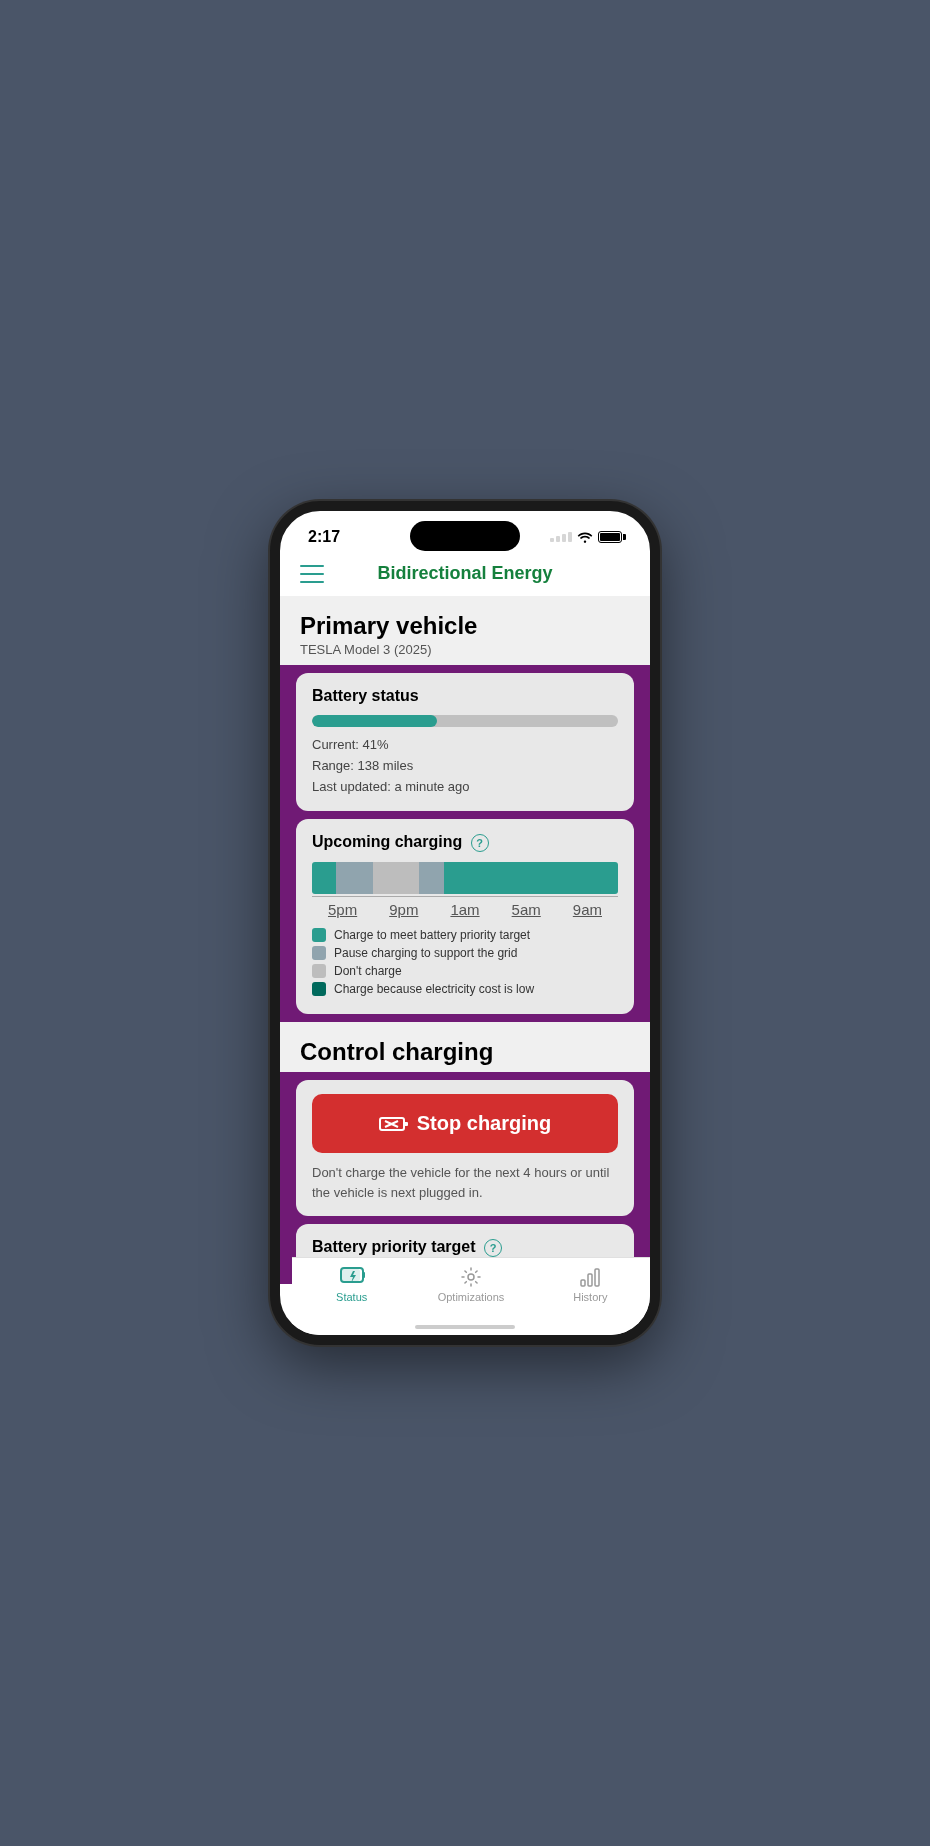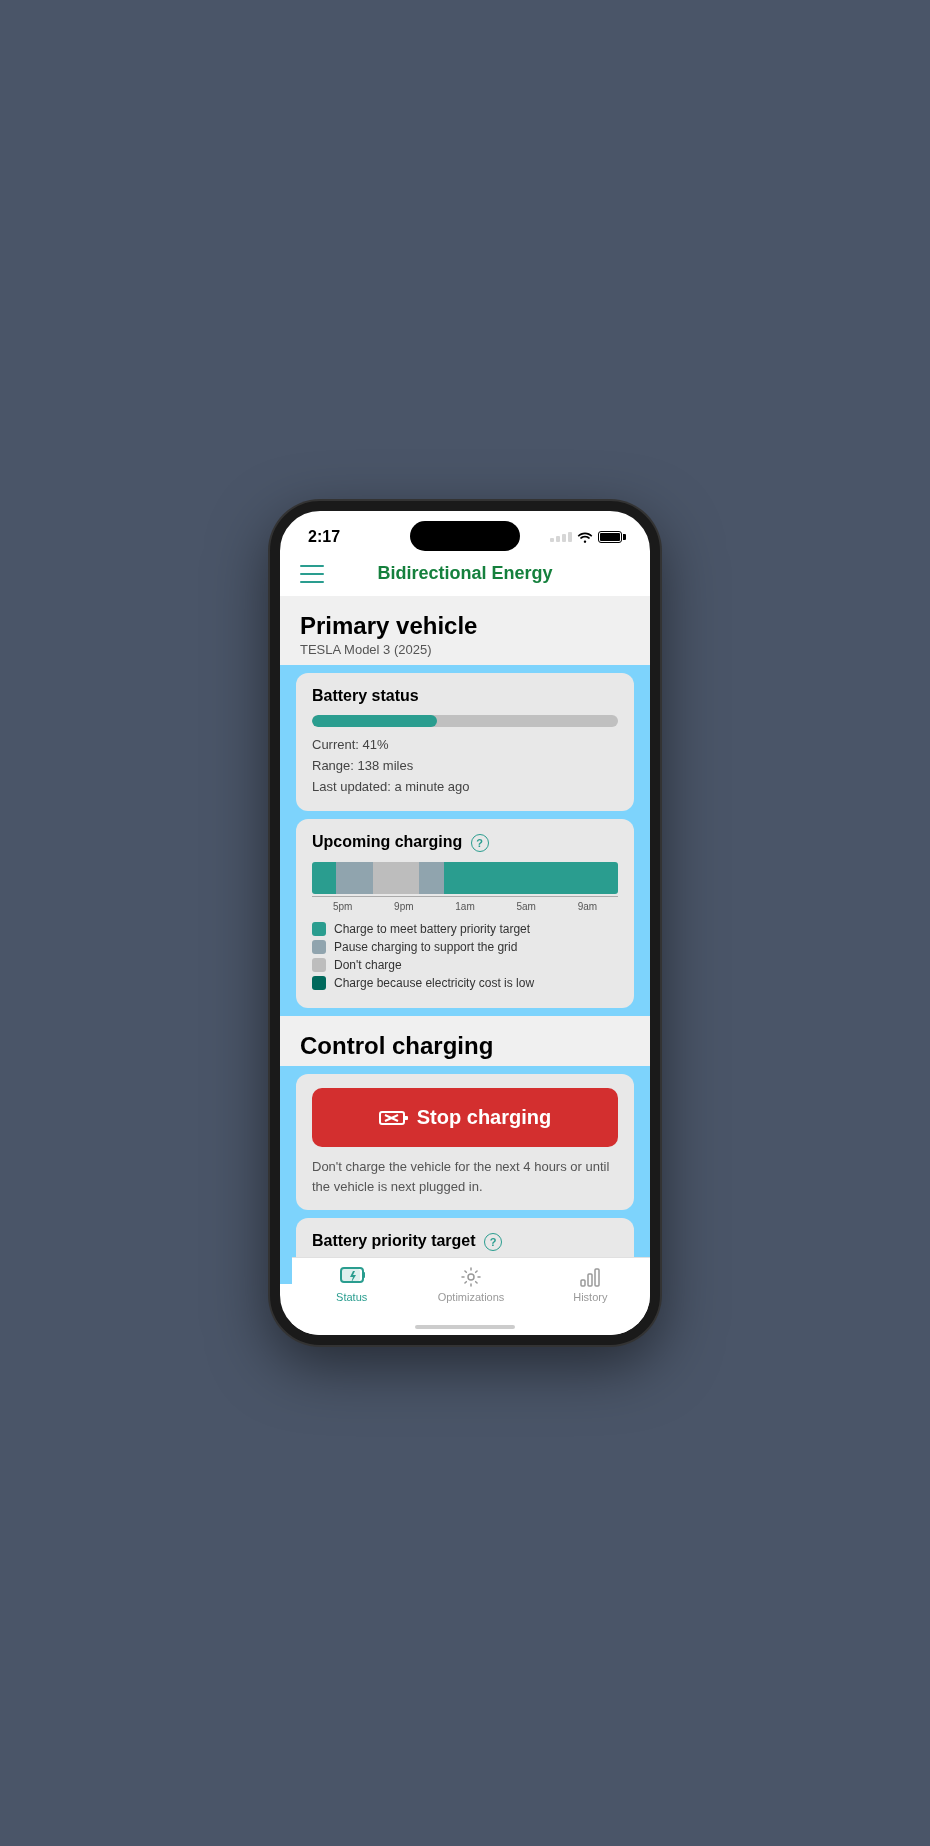--- a/index.html
+++ b/index.html
@@ -145,21 +145,21 @@
       text-align: center;
       font-size: 18px;
       font-weight: 700;
       color: #15803d;
     }
 
     
     .content {
       overflow-y: auto;
       height: calc(844px - 44px - 56px - 56px);
-      background: #7dd3fc;
+      background: #701a75;
     }
 
     .content::-webkit-scrollbar { display: none; }
 
     
     .section-header {
       background: #f0f0f0;
       padding: 16px 20px 8px;
     }
 
@@ -222,24 +222,25 @@
       overflow: hidden;
       margin-bottom: 2px;
     }
 
     .chart-labels {
       display: flex;
       margin-bottom: 8px;
     }
 
     .chart-label {
-      font-size: 10px;
+      font-size: 15px;
       color: #555;
       flex: 1;
       text-align: center;
+      text-decoration: underline;
     }
 
     .legend-item {
       display: flex;
       align-items: center;
       gap: 8px;
       margin-bottom: 4px;
       font-size: 12px;
       color: #333;
     }

